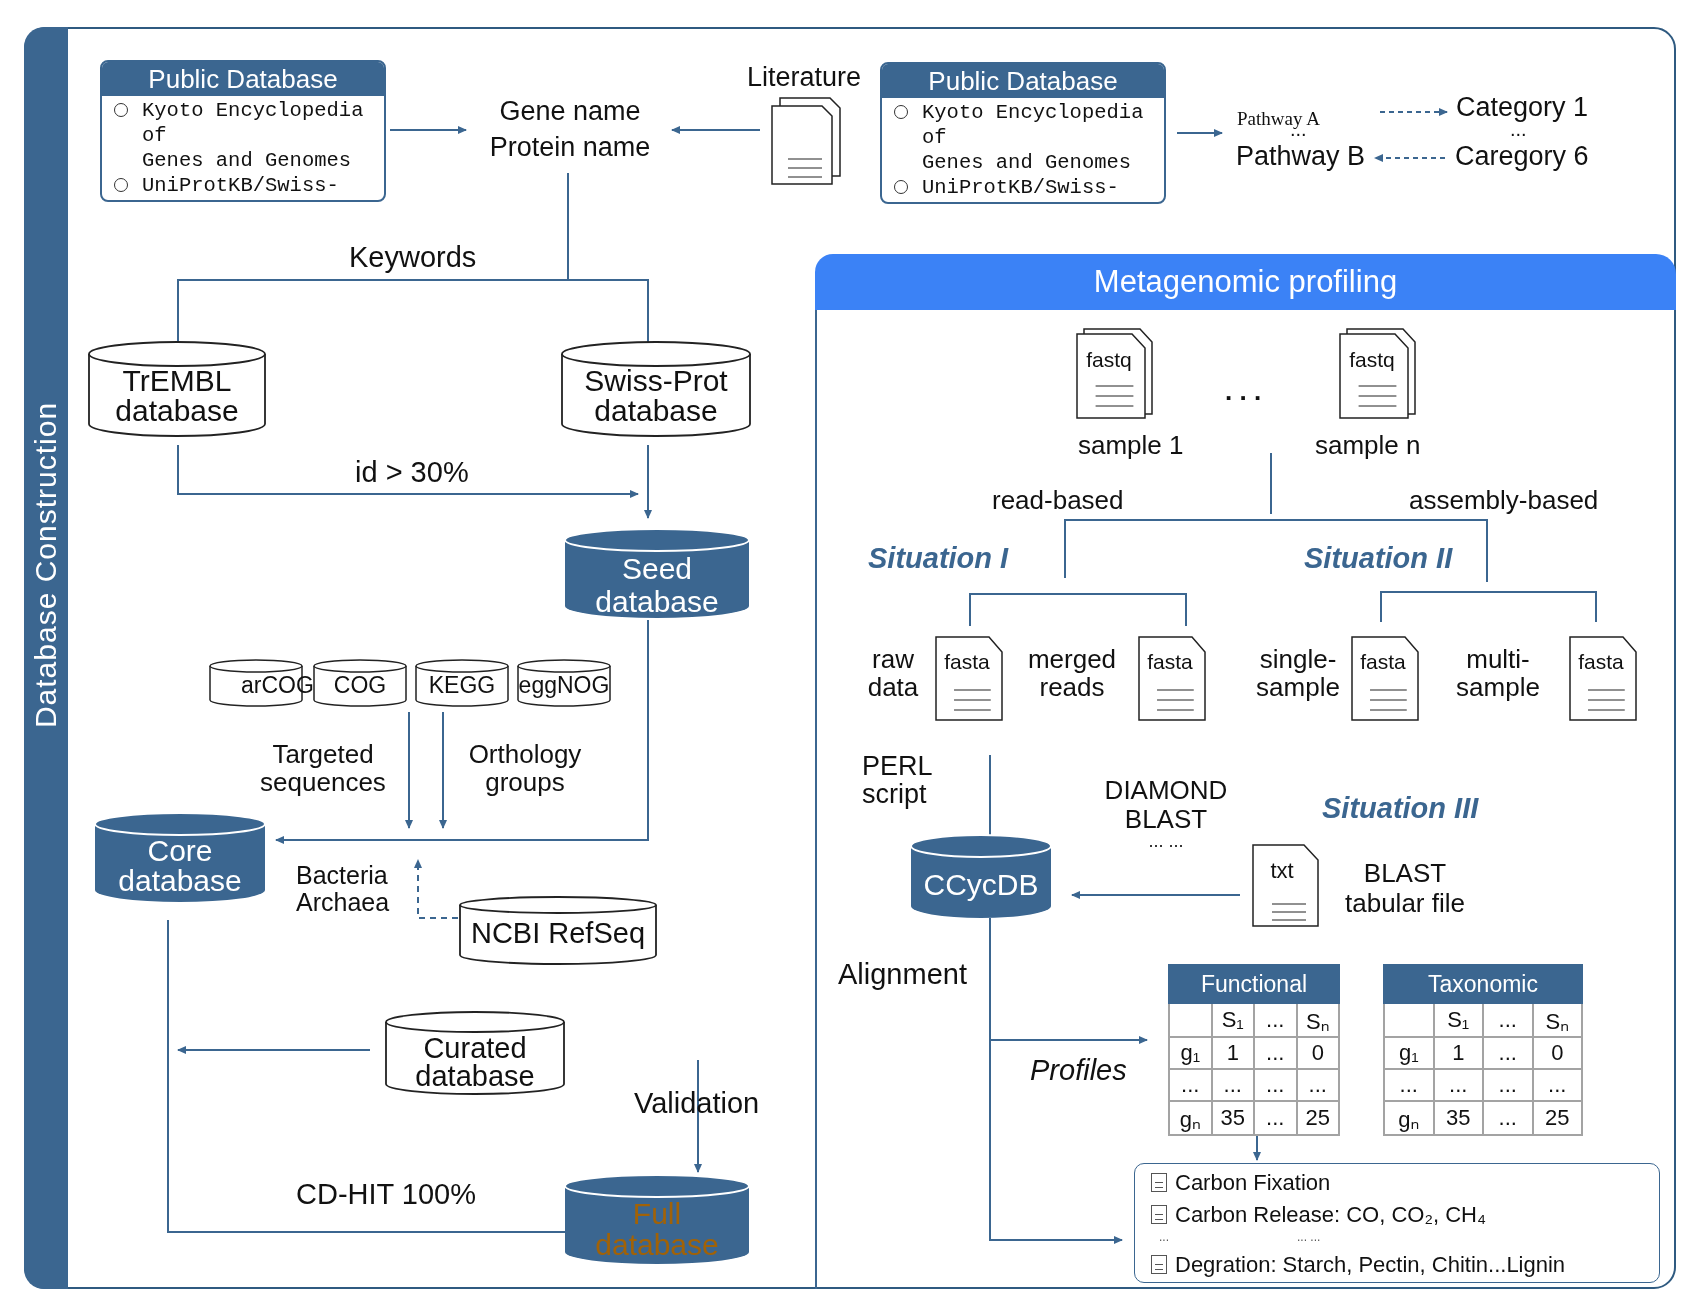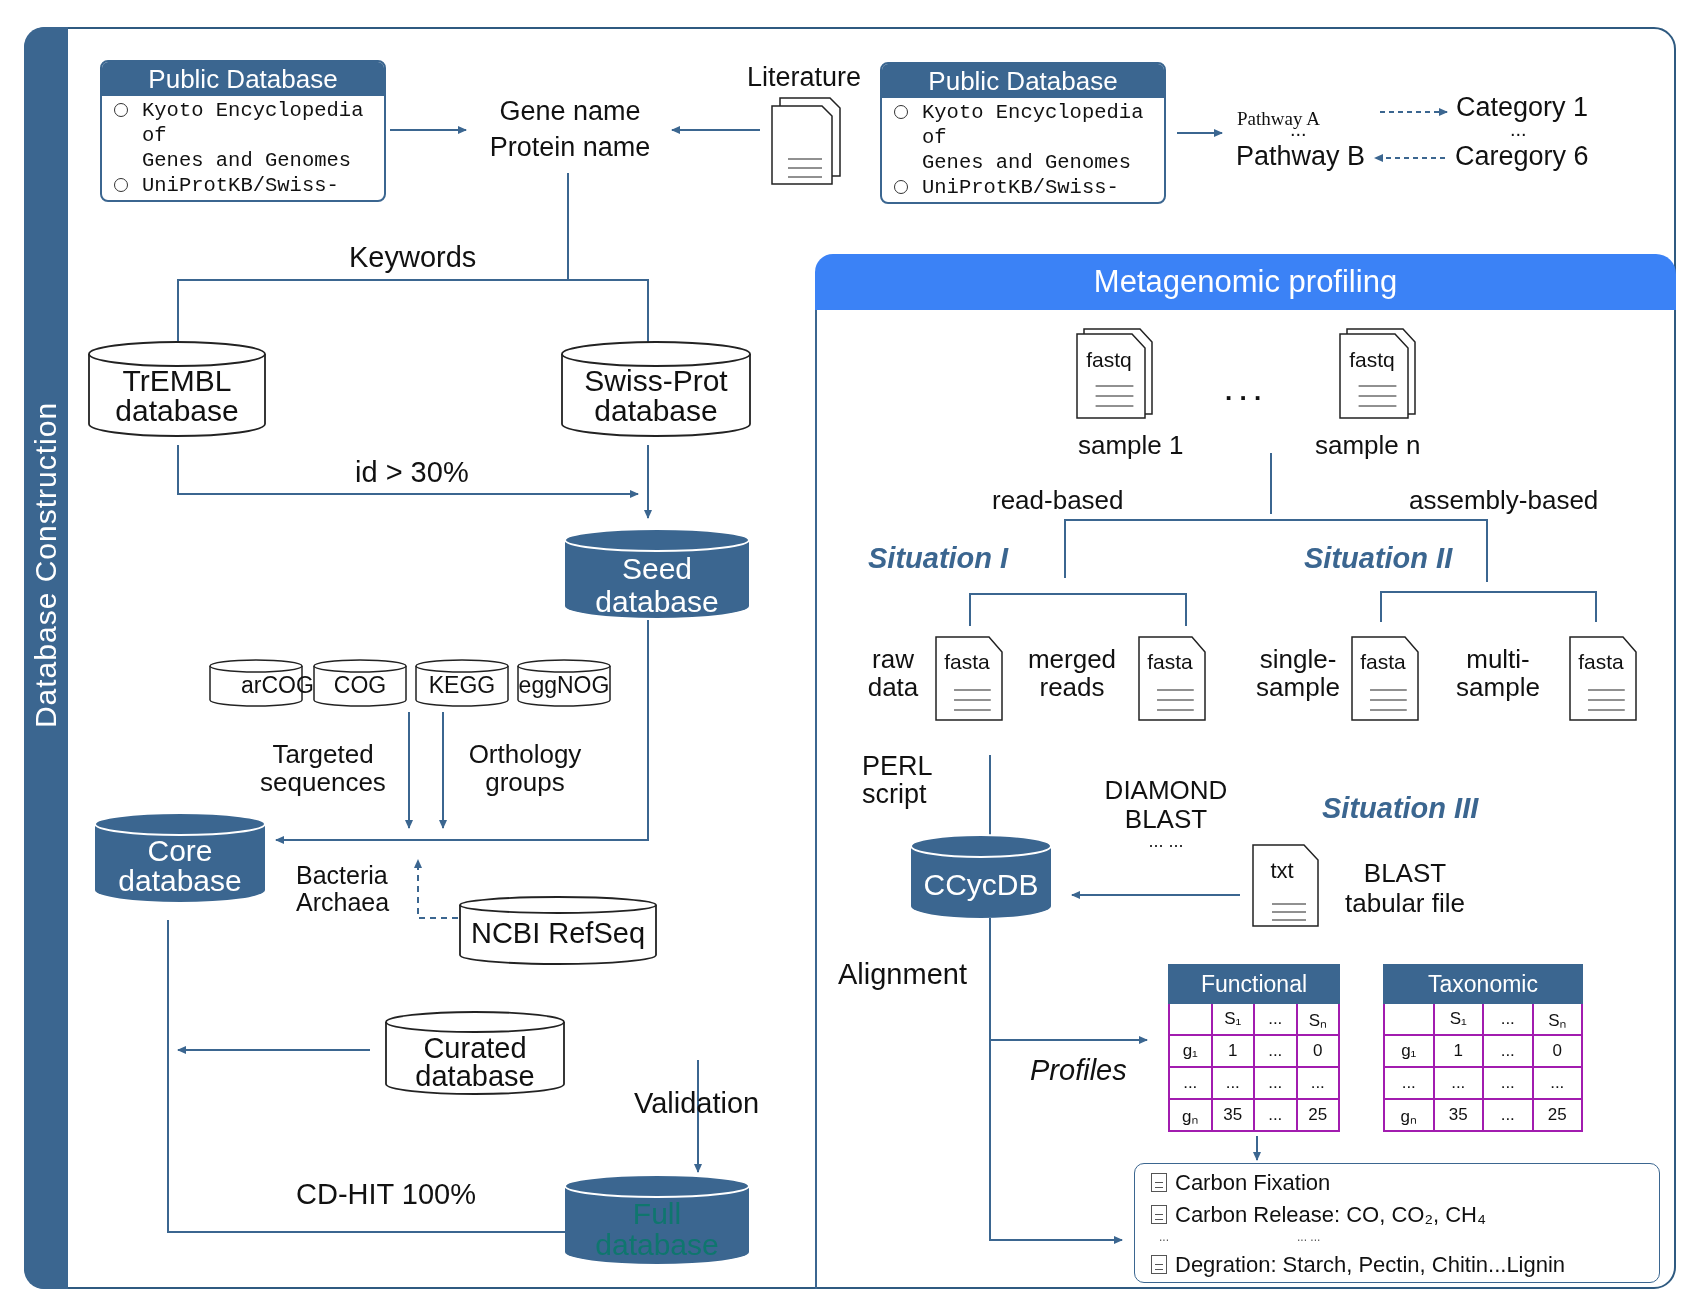--- a/index.html
+++ b/index.html
@@ -15,21 +15,21 @@
   .pub li .rad{position:absolute;left:2px;top:5px;width:12px;height:12px;border:1.5px solid #333;border-radius:50%;}
   .txt{position:absolute;white-space:nowrap;}
   .c{text-align:center;}
   .cyl{position:absolute;}
   .cyl svg{position:absolute;left:0;top:0;overflow:visible;}
   .cyl .lbl{position:absolute;left:0;right:0;text-align:center;}
   .doc{position:absolute;}
   .sit{position:absolute;font-style:italic;font-weight:bold;color:#3b6690;font-size:29px;white-space:nowrap;}
   table.prof{position:absolute;border-collapse:collapse;background:#fff;}
   table.prof th{background:#3b6690;color:#fff;font-weight:normal;font-size:23px;height:34px;border:2px solid #3b6690;}
-  table.prof td{border:2px solid #a21caf;font-size:17px;text-align:center;height:28px;width:36px;}
+  table.prof td{border:2px solid #a3a3a3;font-size:22px;text-align:center;height:28px;width:36px;}
   .cat{position:absolute;left:1134px;top:1163px;width:526px;height:120px;border:1.5px solid #3b6690;border-radius:10px;box-sizing:border-box;}
   .cat .row{position:absolute;left:16px;font-size:22px;white-space:nowrap;}
   .cat .ic{display:inline-block;width:14px;height:17px;border:1.5px solid #555;margin-right:8px;vertical-align:-2px;position:relative;}
   .cat .ic::after{content:"";position:absolute;left:3px;right:3px;bottom:3px;height:4px;border-top:1px solid #555;border-bottom:1px solid #555;}
   .meta-hd{position:absolute;left:815px;top:254px;width:861px;height:56px;background:#3b82f6;border-radius:18px 20px 0 0;color:#fff;font-size:31px;text-align:center;line-height:56px;}
   .meta-left{position:absolute;left:815px;top:300px;width:2px;height:989px;background:#3b6690;}
 </style>
 </head>
 <body>
 
@@ -243,21 +243,21 @@
 </div>
 
 <div class="txt" style="left:634px;top:1087px;font-size:29px;">Validation</div>
 <div class="txt" style="left:296px;top:1178px;font-size:29px;">CD-HIT 100%</div>
 
 <div class="cyl" style="left:564px;top:1174px;width:186px;height:92px;">
   <svg width="186" height="92">
     <path d="M1,12 V78 A92,12 0 0 0 185,78 V12" fill="#3b6690"></path>
     <ellipse cx="93" cy="12" rx="92" ry="11" fill="#3b6690" stroke="#fff" stroke-width="2"></ellipse>
   </svg>
-  <div class="lbl" style="top:24px;color:#0f766e;font-size:30px;line-height:31px;">
+  <div class="lbl" style="top:24px;color:#a16207;font-size:30px;line-height:31px;">
       <div>Full</div>
       <div>database</div>
     </div>
 </div>
 
 <div class="meta-left"></div>
 <div class="meta-hd">Metagenomic  profiling</div>
 
 <div id="fastqs">
     <div class="doc" style="left: 1076px; top: 328px; width: 78px; height: 92px;"><svg width="78" height="92">

